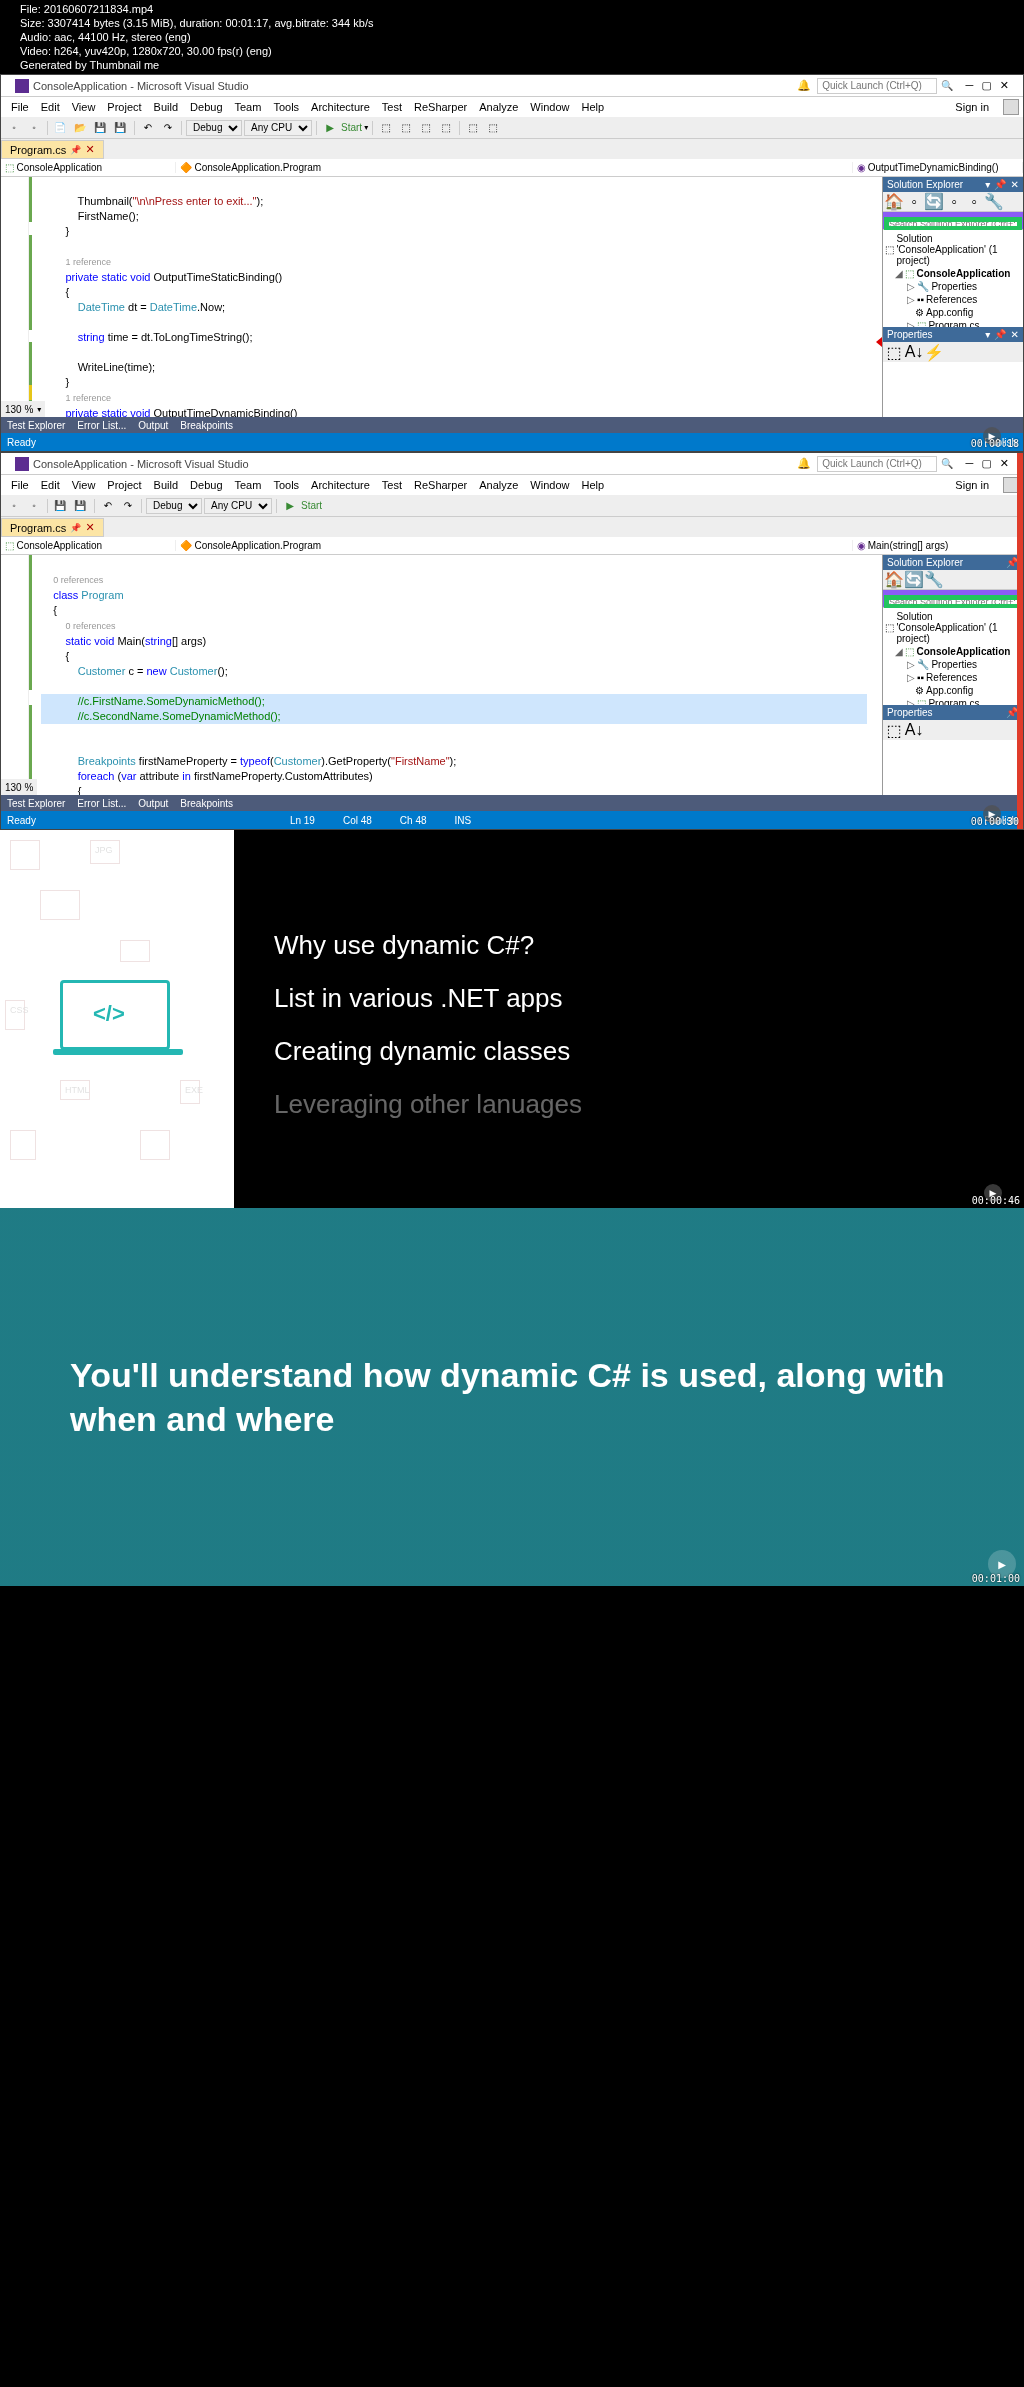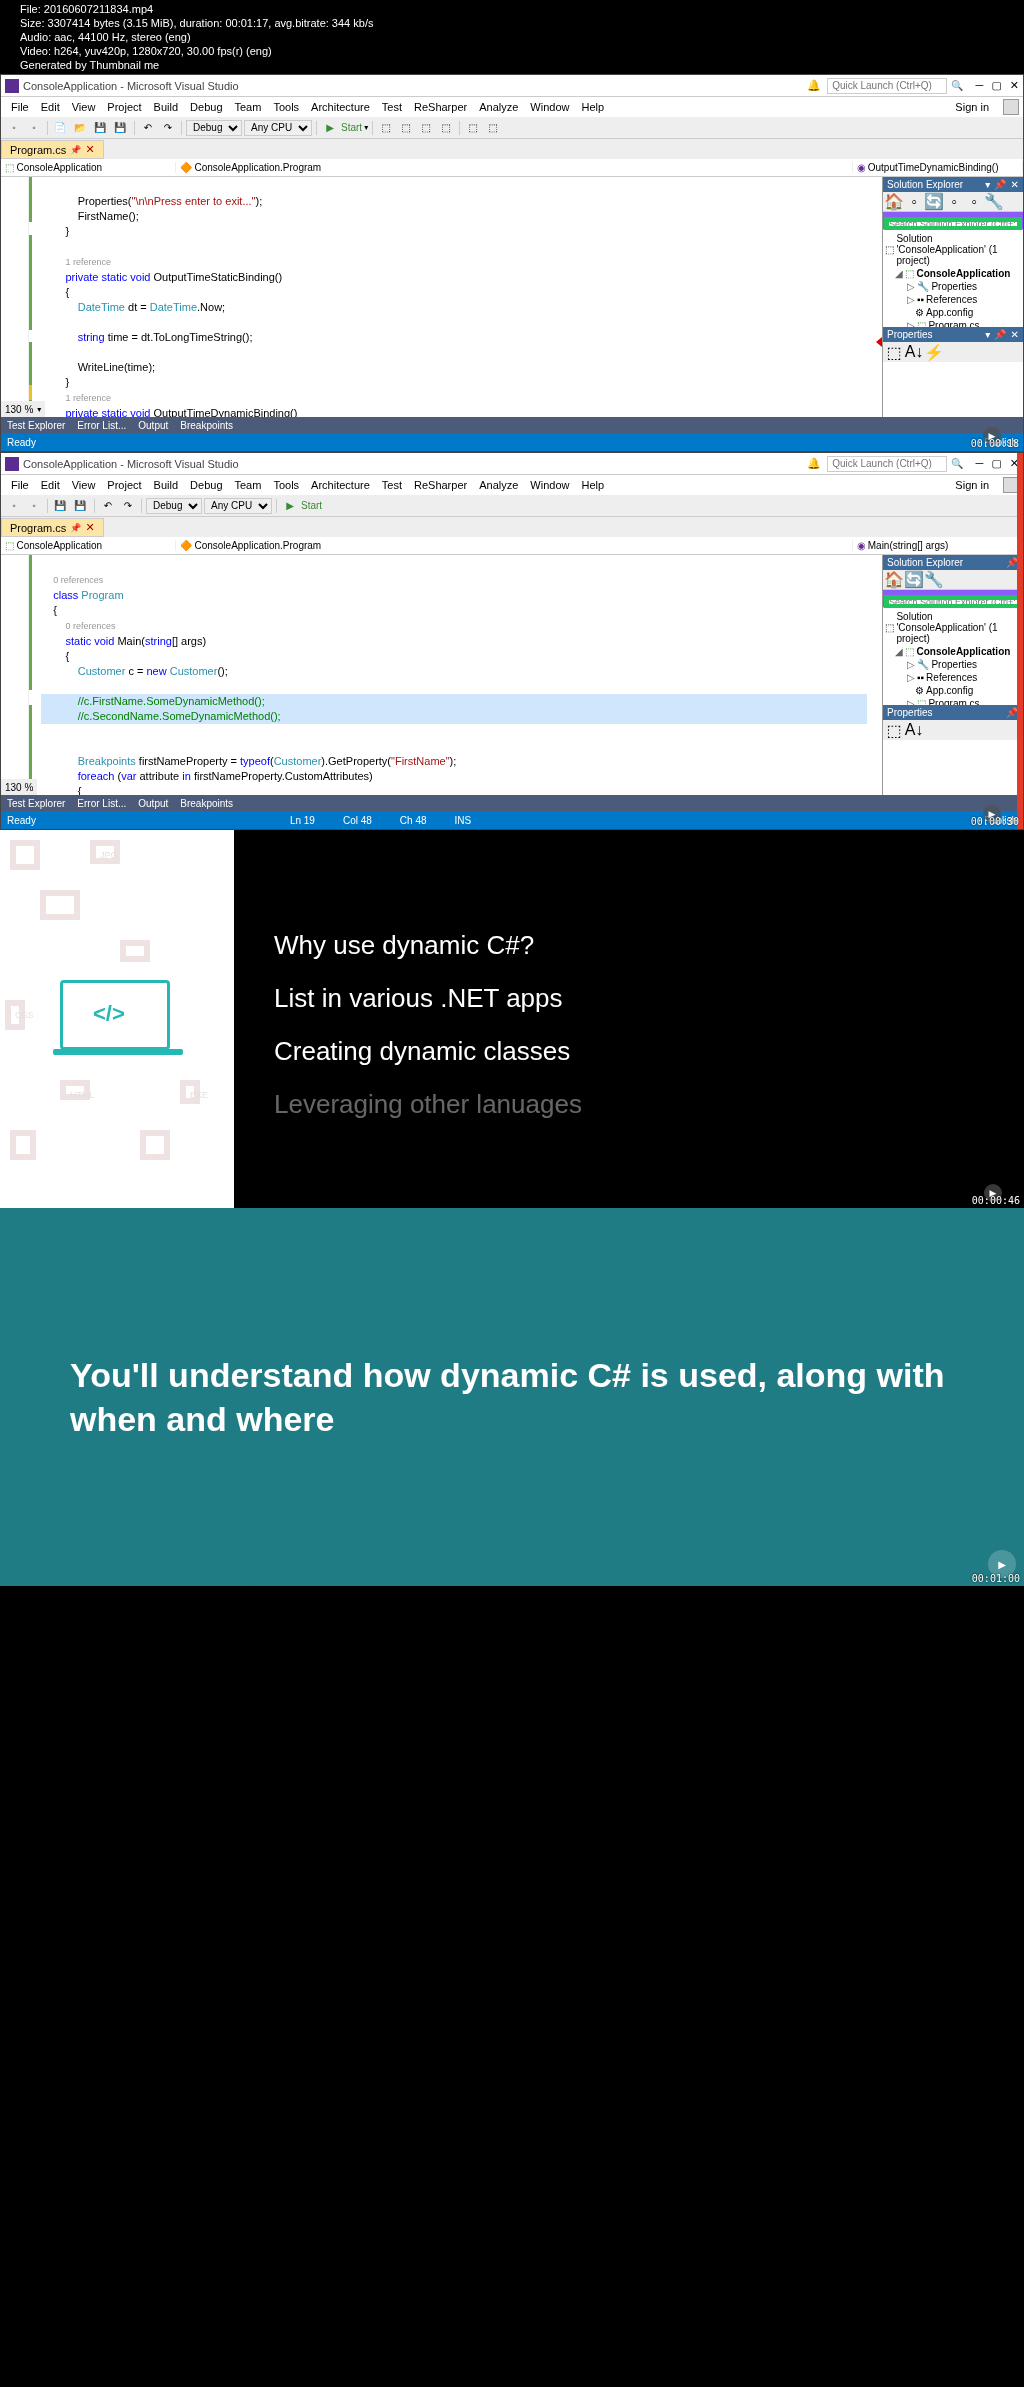--- a/index.html
+++ b/index.html
@@ -1,20 +1,20 @@
 <!DOCTYPE html>
 <html><head>
 <meta charset="utf-8">
 <style>
 *{margin:0;padding:0;box-sizing:border-box;font-family:"Segoe UI",Arial,sans-serif}
 body{background:#000;width:1024px}
 .meta{background:#000;color:#fff;font-size:11px;padding:2px 20px;line-height:14px;font-family:monospace}
 .vs-window{background:#fff;border:1px solid #444;width:1024px;height:378px;position:relative;display:flex;flex-direction:column}
 .vs-window.vs2{height:378px}
-.title-bar{background:#fff;height:22px;display:flex;align-items:center;padding:0 4px;border-bottom:1px solid #ccc;font-size:11px}
+.title-bar{background:#fff;height:22px;display:flex;align-items:center;padding:0 14px;border-bottom:1px solid #ccc;font-size:11px}
 .vs-icon{width:14px;height:14px;background:#5c2d91;margin-right:4px}
 .title-text{color:#444;flex:1}
 .quick-launch{width:120px;height:16px;border:1px solid #ccc;font-size:10px;padding:0 4px;color:#999}
 .win-controls{display:flex;gap:8px;margin-left:8px;font-size:11px}
 .menu-bar{height:20px;display:flex;align-items:center;padding:0 4px;font-size:11px;background:#fff}
 .menu-bar span{padding:0 6px;cursor:pointer}
 .sign-in{margin-left:auto;margin-right:8px}
 .avatar{width:16px;height:16px;background:#ddd;border:1px solid #999}
 .toolbar{height:22px;background:#eee;border-bottom:1px solid #ccc;display:flex;align-items:center;padding:0 4px;font-size:10px;gap:2px}
 .tb-btn{width:18px;height:18px;display:inline-flex;align-items:center;justify-content:center}
@@ -62,21 +62,21 @@
 .red-arrow{position:absolute;right:0;width:0;height:0;border-top:5px solid transparent;border-bottom:5px solid transparent;border-right:6px solid #d00}
 .slide3{width:1024px;height:378px;display:flex;position:relative}
 .slide3-left{width:234px;background:#fff;position:relative;overflow:hidden}
 .slide3-right{flex:1;background:#000;color:#fff;padding:100px 40px 0 40px}
 .slide3-right .line{font-size:26px;margin-bottom:22px;font-weight:300}
 .slide3-right .fade{opacity:0.4}
 .laptop-icon{position:absolute;top:150px;left:60px;width:110px;height:70px;border:3px solid #24b7b3;border-radius:4px}
 .laptop-icon::before{content:"";position:absolute;bottom:-8px;left:-10px;width:130px;height:6px;background:#24b7b3;border-radius:2px}
 .laptop-code{position:absolute;top:18px;left:30px;color:#24b7b3;font-size:22px;font-weight:bold}
 .bg-icons{position:absolute;inset:0;opacity:0.12}
-.bg-icons div{position:absolute;border:6px solid #7f1d1d;font-size:9px;padding:4px}
+.bg-icons div{position:absolute;border:1px solid #7f1d1d;font-size:9px;padding:4px}
 .slide4{width:1024px;height:378px;background:linear-gradient(rgba(30,130,140,0.88),rgba(30,130,140,0.88)),#2a4a50;position:relative;display:flex;align-items:center;padding:0 70px}
 .slide4 .text{color:#fff;font-size:34px;font-weight:600;line-height:1.3}
 .ps-badge{position:absolute;bottom:8px;right:8px;width:28px;height:28px;background:rgba(255,255,255,0.2);border-radius:50%;display:flex;align-items:center;justify-content:center;color:#fff;font-size:10px}
 .red-edge{position:absolute;top:0;right:0;width:6px;height:100%;background:#e03c2a}
 </style>
 </head>
 <body>
 
 <div class="meta">
   <div>File: 20160607211834.mp4</div>
@@ -170,21 +170,21 @@
       <div class="code-area">
         <div class="gutter"></div>
         <div class="margin-bar">
           <div class="green-bar" style="top:0;height:45px"></div>
           <div class="green-bar" style="top:58px;height:95px"></div>
           <div class="green-bar" style="top:165px;height:43px"></div>
           <div class="yellow-bar" style="top:208px;height:15px"></div>
           <div class="green-bar" style="top:223px;height:15px"></div>
         </div>
         <div class="code-lines">
-<span>            <span>Properties(</span><span class="str">"\n\nPress enter to exit..."</span><span>);</span></span>
+<span>            <span>Thumbnail(</span><span class="str">"\n\nPress enter to exit..."</span><span>);</span></span>
 <span>            <span>FirstName();</span></span>
 <span>        <span>}</span></span>
 <span></span>
 <span>        <span class="codelens">1 reference</span></span>
 <span>        <span class="kw">private</span> <span class="kw">static</span> <span class="kw">void</span> <span>OutputTimeStaticBinding()</span></span>
 <span>        <span>{</span></span>
 <span>            <span class="type">DateTime</span><span> dt = </span><span class="type">DateTime</span><span>.Now;</span></span>
 <span></span>
 <span>            <span class="kw">string</span><span> time = dt.ToLongTimeString();</span></span>
 <span></span>

